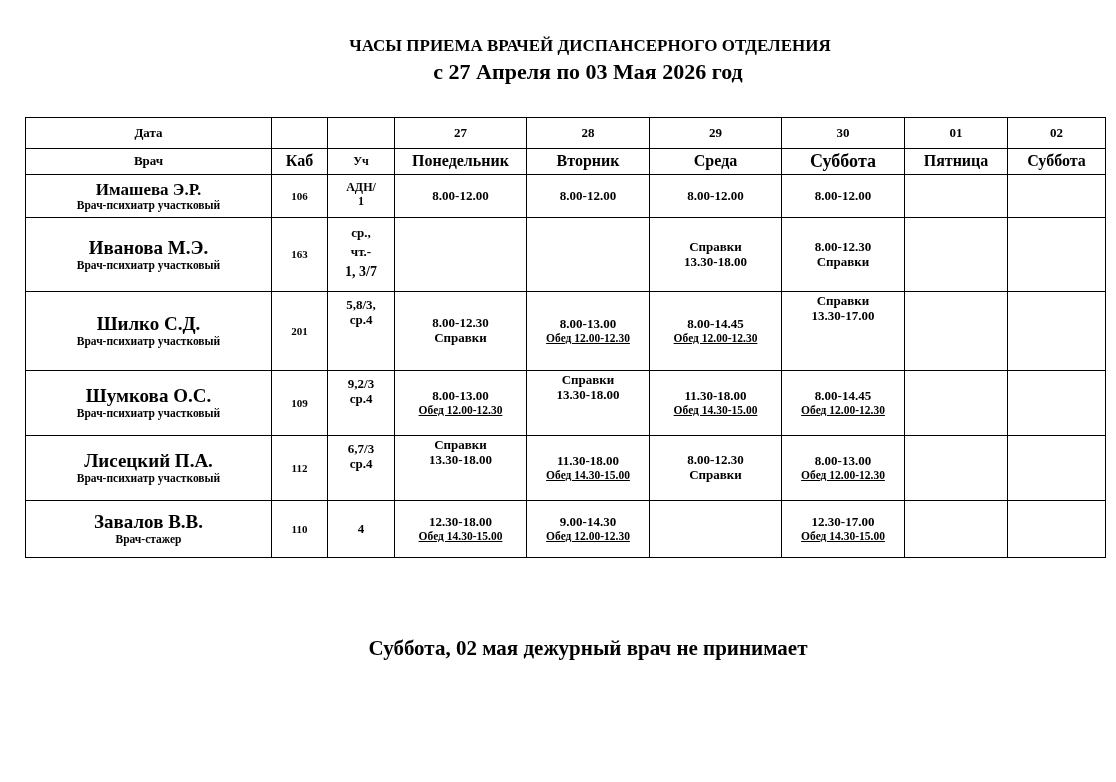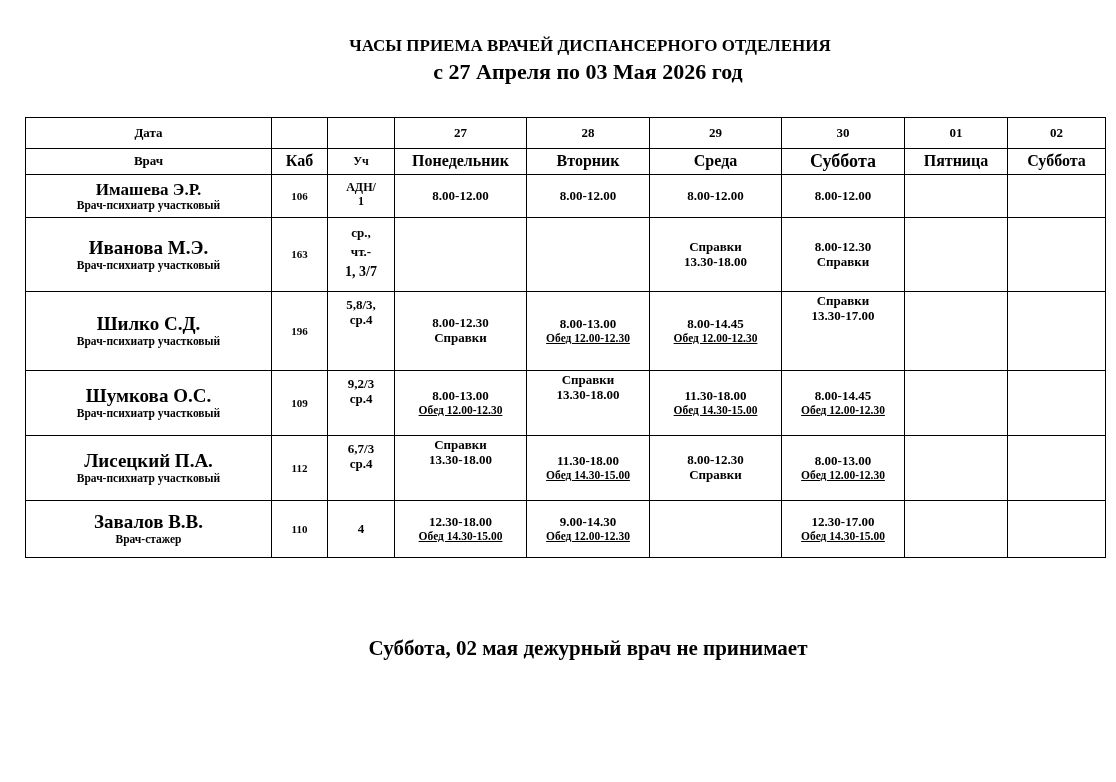--- a/index.html
+++ b/index.html
@@ -154,21 +154,21 @@
           <span class="t-main">Справки</span>
         </td>
         <td></td>
         <td></td>
       </tr>
       <tr style="height: 79px;">
         <td>
           <span class="doc-name">Шилко С.Д.</span>
           <span class="doc-role">Врач-психиатр участковый</span>
         </td>
-        <td class="cab">196</td>
+        <td class="cab">201</td>
         <td class="uch">
           <div>5,8/3,</div>
           <div>ср.4</div>
         </td>
         <td>
           <span class="t-main">8.00-12.30</span>
           <span class="t-main">Справки</span>
         </td>
         <td>
           <span class="t-main">8.00-13.00</span>

